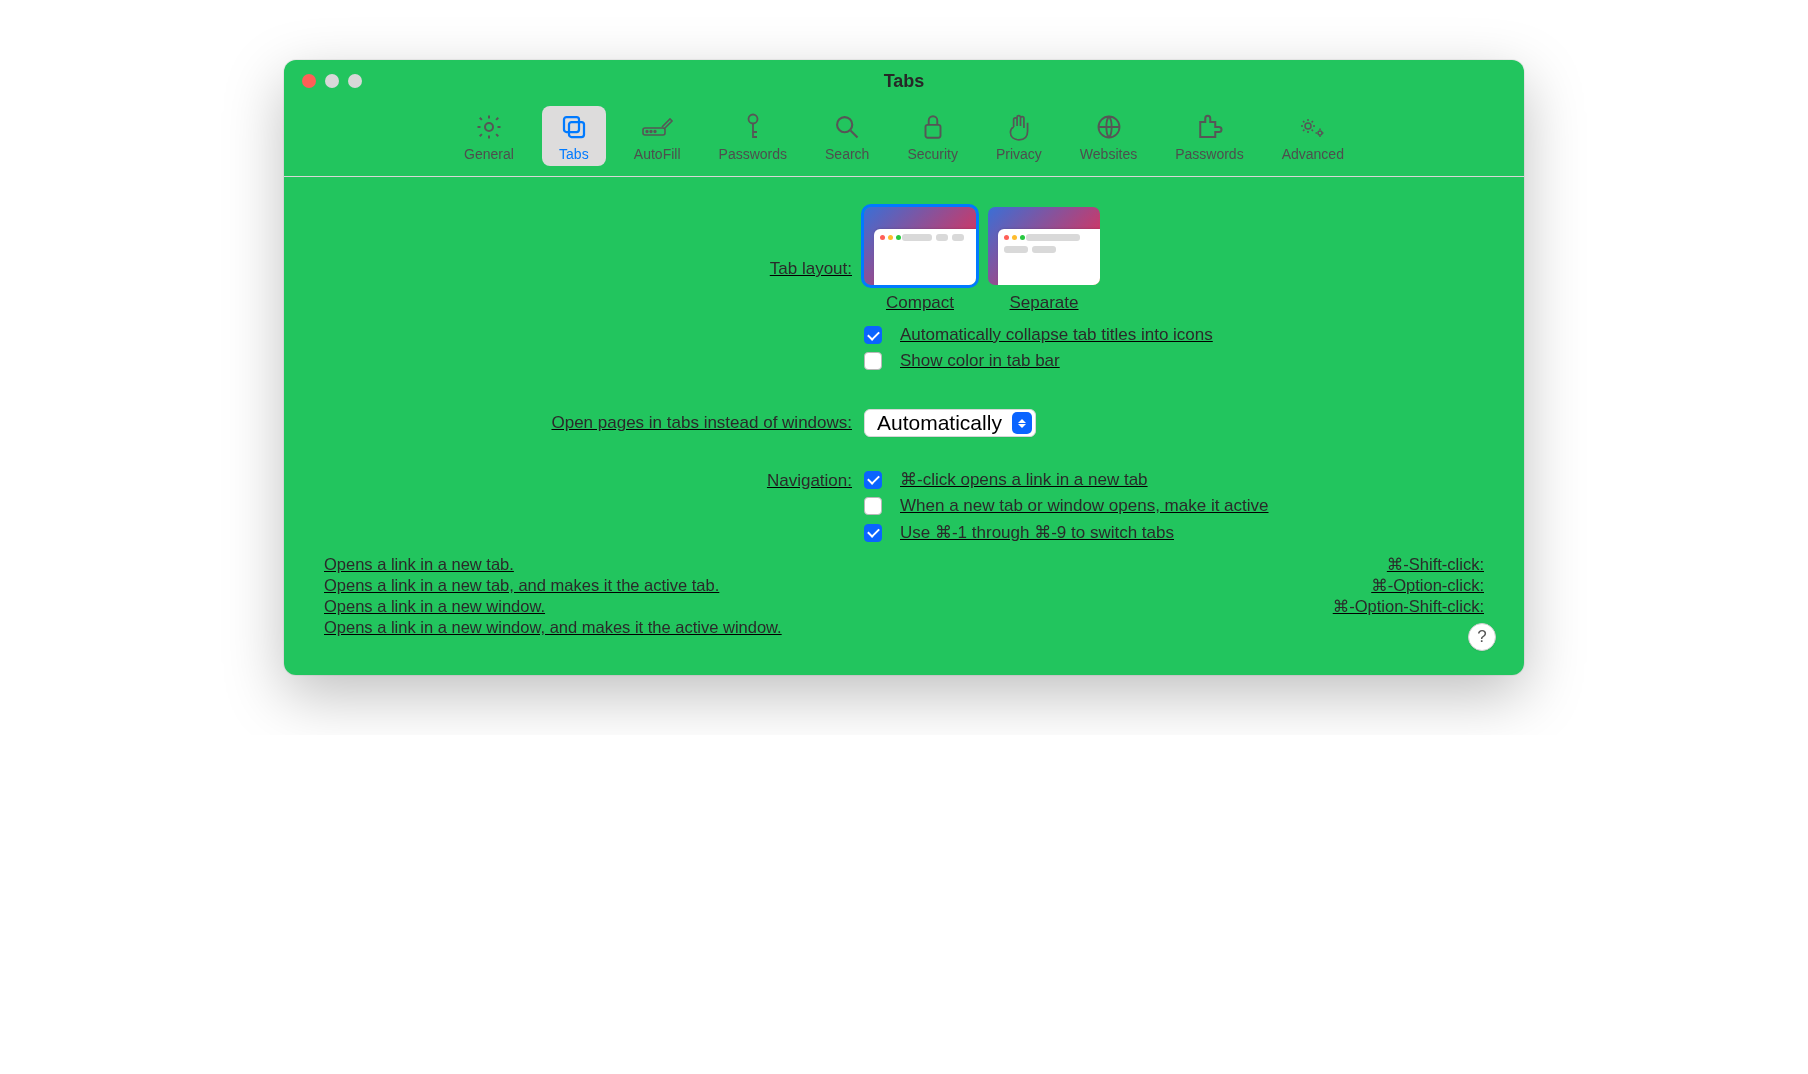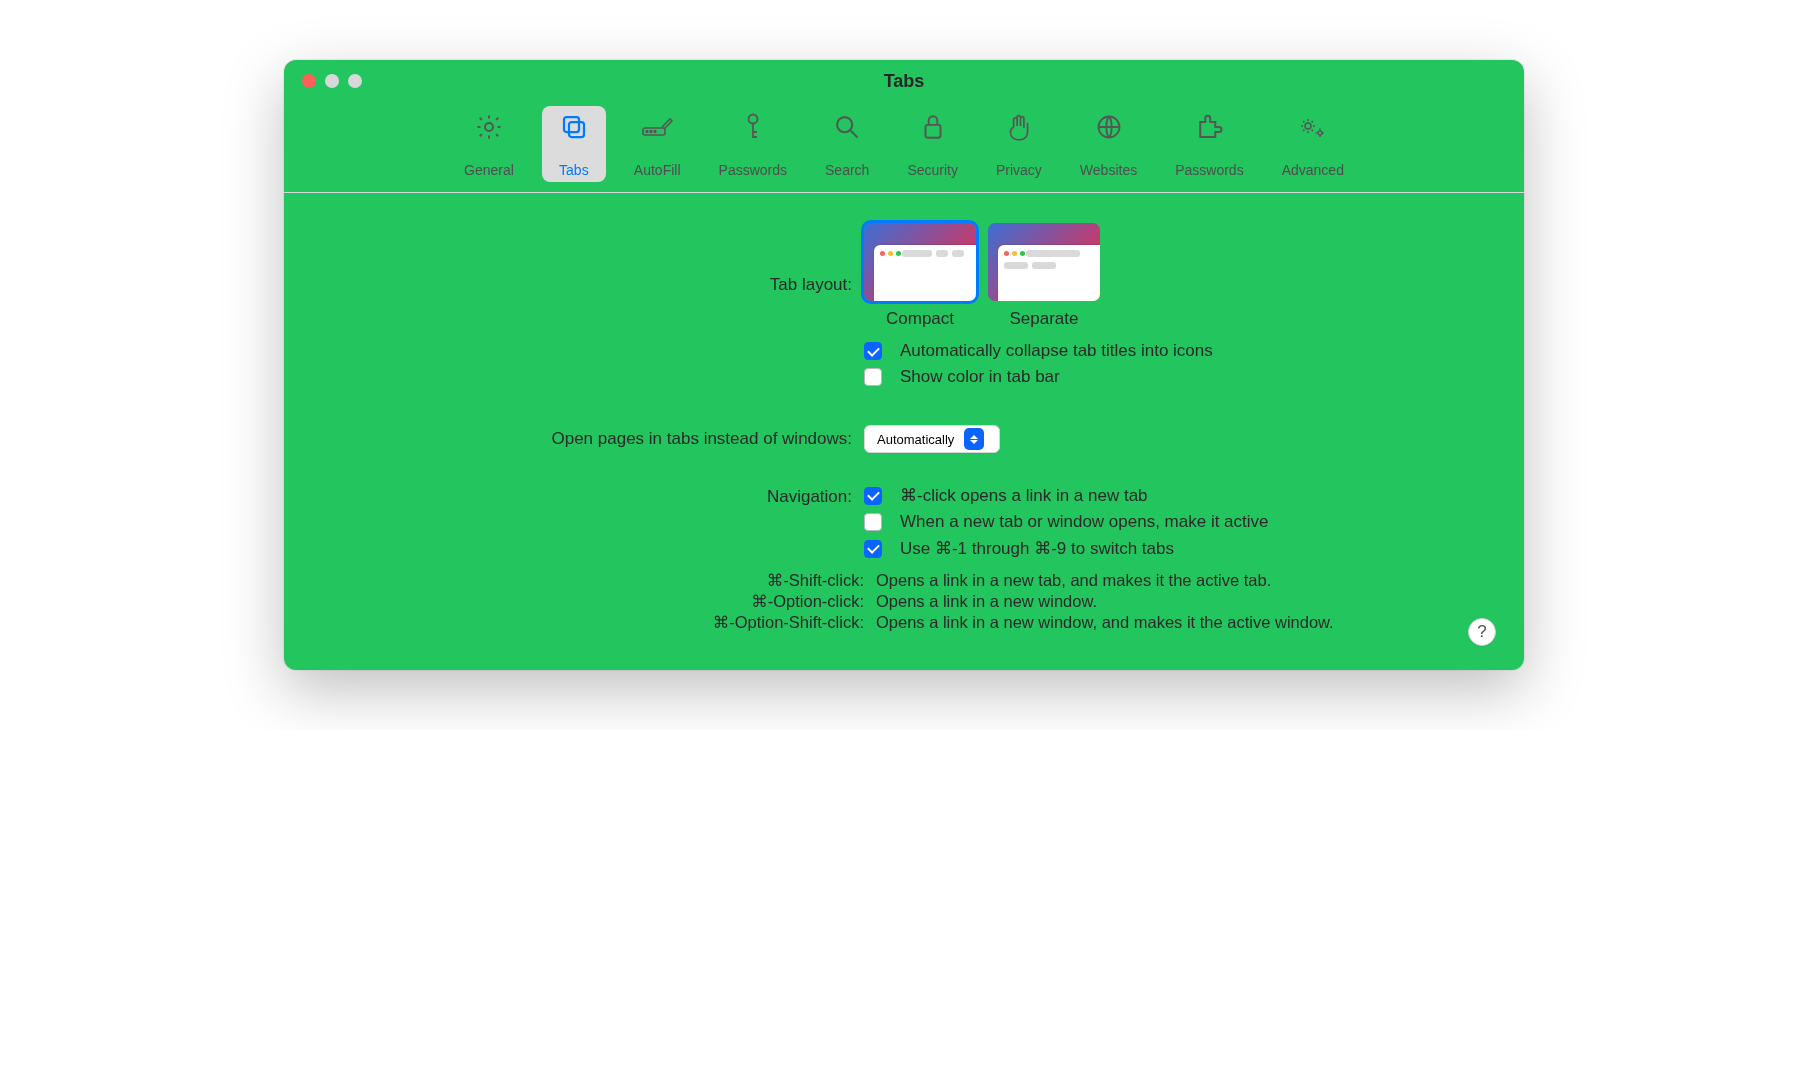--- a/index.html
+++ b/index.html
@@ -52,21 +52,21 @@
     display: flex;
     justify-content: center;
     gap: 18px;
     padding: 4px 0 10px 0;
     border-bottom: 1px solid #d8d8d8;
   }
   .tb-item {
     display: flex;
     flex-direction: column;
     align-items: center;
-    gap: 20px;
+    gap: 4px;
     padding: 6px 10px 4px 10px;
     border-radius: 8px;
     cursor: default;
     min-width: 64px;
   }
   .tb-item.selected {
     background: #dddcdc;
   }
   .tb-icon {
     width: 34px;
@@ -78,20 +78,21 @@
   }
   .tb-item.selected .tb-icon { color: #007aff; }
   .tb-label {
     font-size: 14px;
     color: #4e4e4e;
   }
   .tb-item.selected .tb-label { color: #007aff; }
   .content {
     padding: 30px 40px 38px 40px;
     position: relative;
+    text-decoration: underline;
   }
   .row {
     display: flex;
     align-items: flex-start;
     margin-bottom: 6px;
   }
   .row .lbl {
     width: 540px;
     text-align: right;
     padding-right: 12px;
@@ -159,22 +160,22 @@
   .chk.on::after{
     content:"";width:5px;height:9px;border:solid #fff;border-width:0 2px 2px 0;
     transform:rotate(45deg);margin-top:-2px;
   }
   .select {
     display:inline-flex;align-items:center;
     background:#ffffff;
     border:1px solid #d7d7d7;
     border-radius:6px;
     height:28px;
-    padding:0 12px 0 12px;
-    font-size:13px;
+    padding:0 0 0 12px;
+    font-size:21px;
     box-shadow: 0 1px 1px rgba(0,0,0,0.03);
   }
   .select .caret{
     width:20px;height:22px;margin-left:10px;margin-right:3px;
     background:#0a64ff;border-radius:5px;
     display:flex;flex-direction:column;align-items:center;justify-content:center;gap:1px;
   }
   .select .caret::before{content:"";border:4px solid transparent;border-bottom-color:#fff;margin-bottom:0px}
   .select .caret::after{content:"";border:4px solid transparent;border-top-color:#fff;margin-top:0px}
   .desc-grid{
@@ -380,20 +381,21 @@
           <span>When a new tab or window opens, make it active</span>
         </div>
         <div class="check-line">
           <div class="chk on"></div>
           <span>Use ⌘-1 through ⌘-9 to switch tabs</span>
         </div>
       </div>
     </div>
 
     <div class="desc-grid">
+      <div>Opens a link in a new tab.</div>
       <div class="k">⌘-Shift-click:</div>
       <div>Opens a link in a new tab, and makes it the active tab.</div>
       <div class="k">⌘-Option-click:</div>
       <div>Opens a link in a new window.</div>
       <div class="k">⌘-Option-Shift-click:</div>
       <div>Opens a link in a new window, and makes it the active window.</div>
     </div>
 
     <div class="help-btn">
       <span>?</span>

